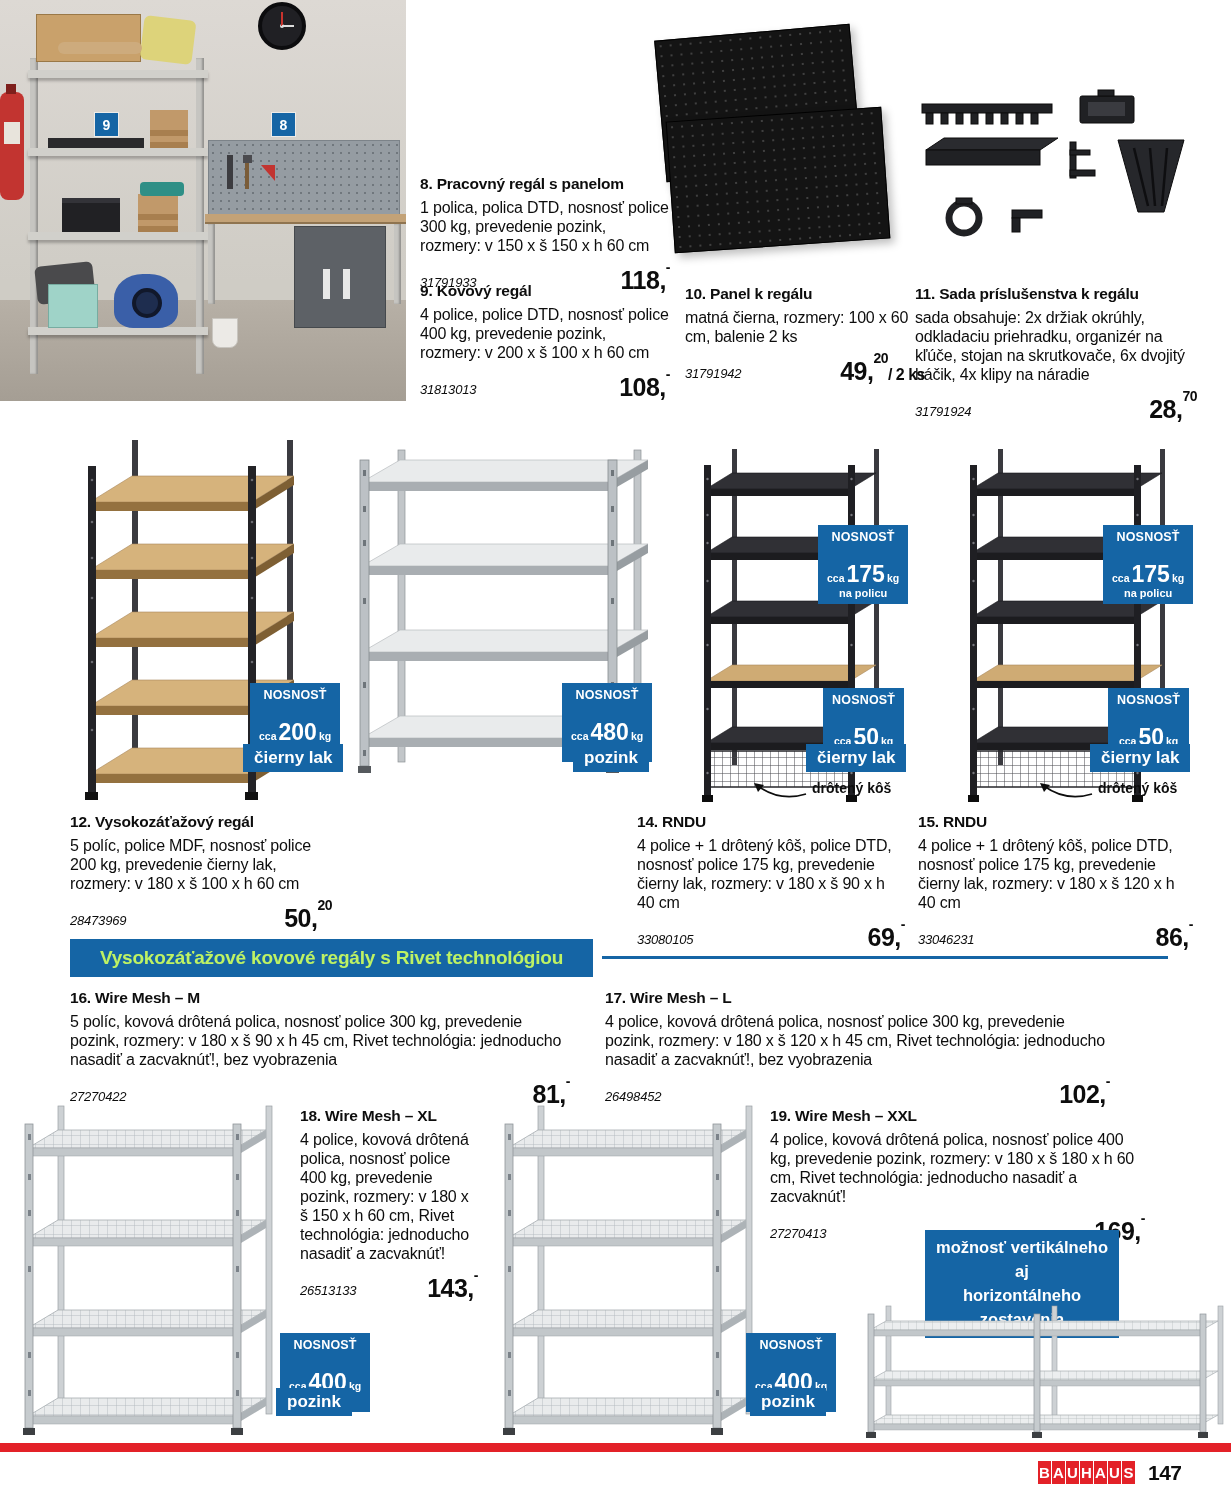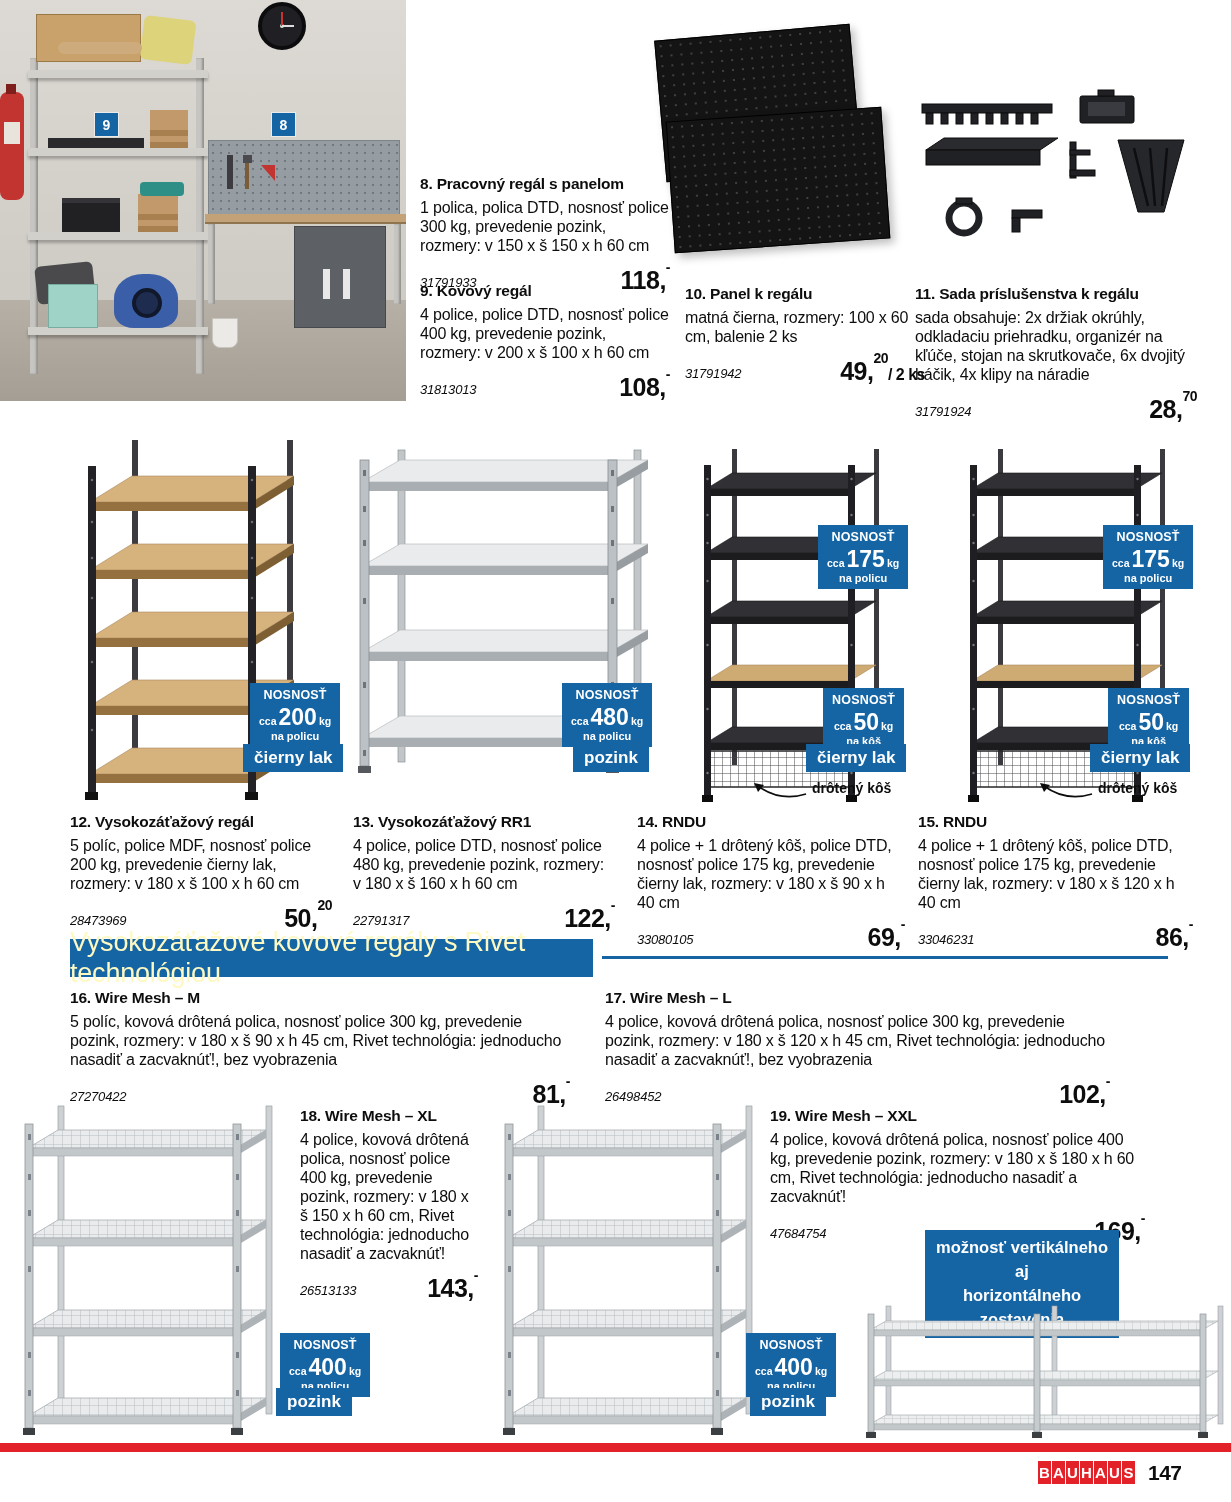--- a/index.html
+++ b/index.html
@@ -16,30 +16,30 @@
   .price { font-weight:bold; font-size:25px; line-height:1; white-space:nowrap; letter-spacing:-0.5px; }
   .price sup { font-size:14px; position:relative; top:-8px; }
   .price .suffix { font-size:16px; }
 
   
   .num-badge { width:23px; height:23px; background:#1565a5; color:#fff; font-weight:bold; font-size:14px;
                display:flex; align-items:center; justify-content:center; box-shadow:0 0 0 1px rgba(255,255,255,.55); }
   .nosnost { position:absolute; background:#1565a5; color:#fff; text-align:center; padding:6px 9px 5px;
              width:max-content; line-height:1; }
   .nosnost .l1 { font-size:12.5px; font-weight:bold; letter-spacing:.2px; }
-  .nosnost .l2 { display:flex; align-items:baseline; justify-content:center; gap:2px; margin-top:4px; }
+  .nosnost .l2 { display:flex; align-items:baseline; justify-content:center; gap:2px; margin-top:19px; }
   .nosnost .cca,.nosnost .kg { font-size:10.5px; font-weight:bold; }
   .nosnost .num { font-size:23px; font-weight:bold; }
   .nosnost .l3 { font-size:11px; font-weight:bold; margin-top:2px; }
   .finish { position:absolute; background:#1565a5; color:#fff; font-weight:bold; font-size:17px;
             padding:5px 11px 6px; width:max-content; line-height:1; }
   .basket-note { display:flex; align-items:flex-start; gap:4px; font-weight:bold; font-size:14px; }
 
   
-  .banner { background:#1565a5; color:#fef9c3; font-weight:normal; font-size:27px; display:flex;
+  .banner { background:#1565a5; color:#bef264; font-weight:bold; font-size:19px; display:flex;
             align-items:center; justify-content:center; letter-spacing:-0.2px; }
   .banner-rule { background:#1565a5; }
   .info-box { background:#1565a5; color:#fff; font-weight:bold; font-size:16.5px; line-height:1.45;
               text-align:center; padding:6px 4px; }
 
   
   .photo { background:linear-gradient(#ddd9d4, #cfccc5 70%); overflow:hidden; }
   .ph-floor { position:absolute; left:0; top:300px; width:100%; height:101px;
               background:linear-gradient(#b7b0a6, #a59e94); }
   .ph-post { position:absolute; background:#c6c5c1; box-shadow:inset -2px 0 2px rgba(0,0,0,.25); }
@@ -441,28 +441,20 @@
   </div>
 
   <div class="abs pcard" style="left:70px;top:812px;width:262px;">
     <div class="title">12. Vysokozáťažový regál</div>
     <div class="desc">5 políc, police MDF, nosnosť police 200 kg, prevedenie čierny lak, rozmery: v 180 x š 100 x h 60 cm</div>
     <div class="skuline">
       <span class="sku">28473969</span>
       <span class="price"><span>50,</span><sup>20</sup></span>
     </div>
   </div>
-  <div class="abs pcard" style="left:353px;top:812px;width:262px;">
-    <div class="title">13. Vysokozáťažový RR1</div>
-    <div class="desc">4 police, police DTD, nosnosť police 480 kg, prevedenie pozink, rozmery: v 180 x š 160 x h 60 cm</div>
-    <div class="skuline">
-      <span class="sku">22791317</span>
-      <span class="price"><span>122,</span><sup>-</sup></span>
-    </div>
-  </div>
   <div class="abs pcard" style="left:637px;top:812px;width:268px;">
     <div class="title">14. RNDU</div>
     <div class="desc">4 police + 1 drôtený kôš, police DTD, nosnosť police 175 kg, prevedenie čierny lak, rozmery: v 180 x š 90 x h 40 cm</div>
     <div class="skuline">
       <span class="sku">33080105</span>
       <span class="price"><span>69,</span><sup>-</sup></span>
     </div>
   </div>
   <div class="abs pcard" style="left:918px;top:812px;width:275px;">
     <div class="title">15. RNDU</div>
@@ -608,21 +600,21 @@
     <div class="desc">4 police, kovová drôtená polica, nosnosť police 400 kg, prevedenie pozink, rozmery: v 180 x š 150 x h 60 cm, Rivet technológia: jednoducho nasadiť a zacvaknúť!</div>
     <div class="skuline">
       <span class="sku">26513133</span>
       <span class="price"><span>143,</span><sup>-</sup></span>
     </div>
   </div>
   <div class="abs pcard" style="left:770px;top:1106px;width:375px;">
     <div class="title">19. Wire Mesh – XXL</div>
     <div class="desc">4 police, kovová drôtená polica, nosnosť police 400 kg, prevedenie pozink, rozmery: v 180 x š 180 x h 60 cm, Rivet technológia: jednoducho nasadiť a zacvaknúť!</div>
     <div class="skuline">
-      <span class="sku">47684754</span>
+      <span class="sku">27270413</span>
       <span class="price"><span>169,</span><sup>-</sup></span>
     </div>
   </div>
 
   <div class="abs info-box" style="left:925px;top:1230px;width:194px;">
     <div>možnosť vertikálneho aj</div>
     <div>horizontálneho zostavenia</div>
   </div>
 
   <div class="abs" style="left:860px;top:1290px;width:371px;height:152px;">

